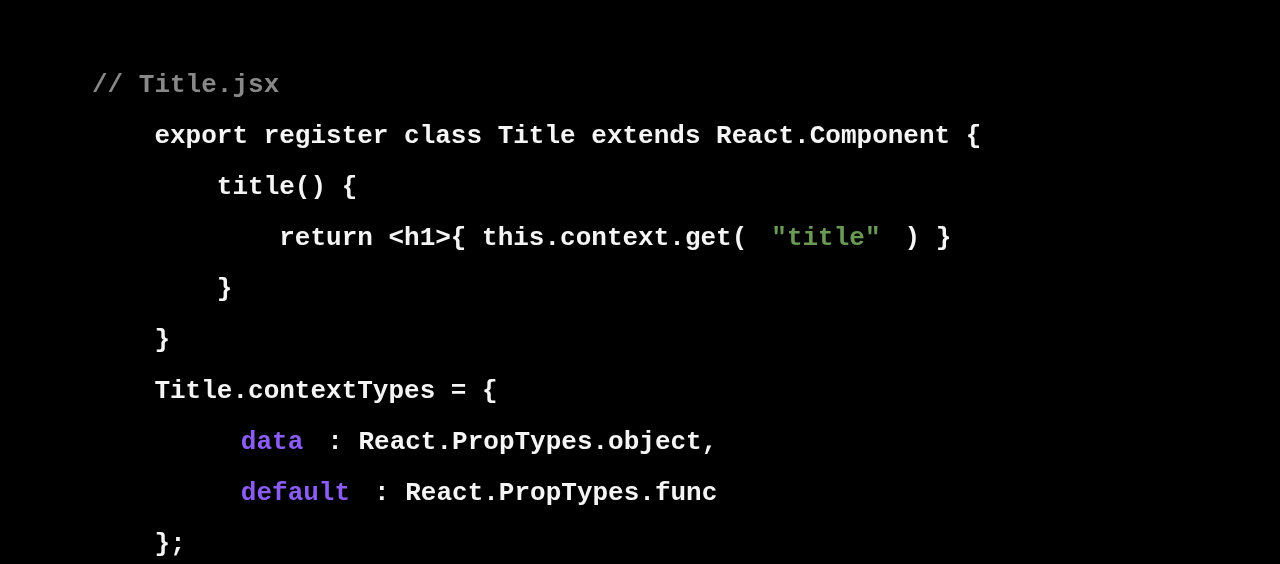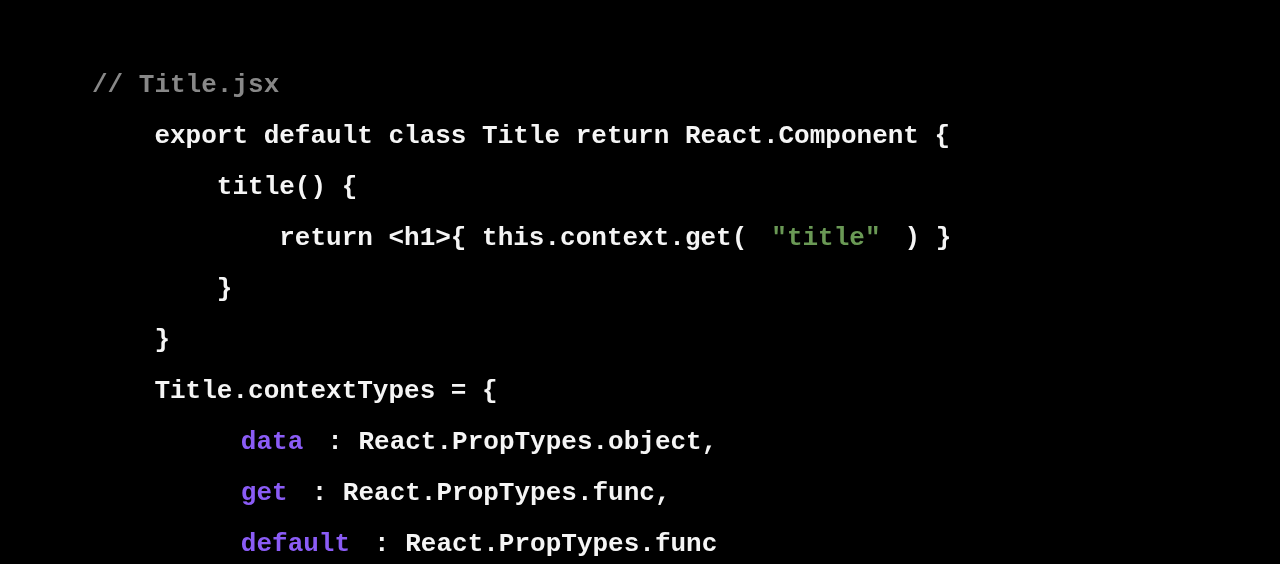--- a/index.html
+++ b/index.html
@@ -33,23 +33,22 @@
     }
     .default-text {
       color: #f5f5f5;
     }
   </style>
 </head>
 <body>
 
 <div id="code-container">
     <div class="code-line"><span class="comment">// Title.jsx</span></div>
-    <div class="code-line"><span class="default-text">    export default class Title return React.Component {</span></div>
+    <div class="code-line"><span class="default-text">    export register class Title extends React.Component {</span></div>
     <div class="code-line"><span class="default-text">        title() {</span></div>
     <div class="code-line"><span class="default-text">            return &lt;h1&gt;{ this.context.get(</span><span class="string">"title"</span><span class="default-text">) }</span></div>
     <div class="code-line"><span class="default-text">        }</span></div>
     <div class="code-line"><span class="default-text">    }</span></div>
     <div class="code-line"><span class="default-text">    Title.contextTypes = {</span></div>
     <div class="code-line"><span class="default-text">        </span><span class="property">data</span><span class="default-text">: React.PropTypes.object,</span></div>
-    <div class="code-line"><span class="default-text">        </span><span class="property">get</span><span class="default-text">: React.PropTypes.func,</span></div>
     <div class="code-line"><span class="default-text">        </span><span class="property">default</span><span class="default-text">: React.PropTypes.func</span></div>
     <div class="code-line"><span class="default-text">    };</span></div>
   </div>
 
 </body></html>

